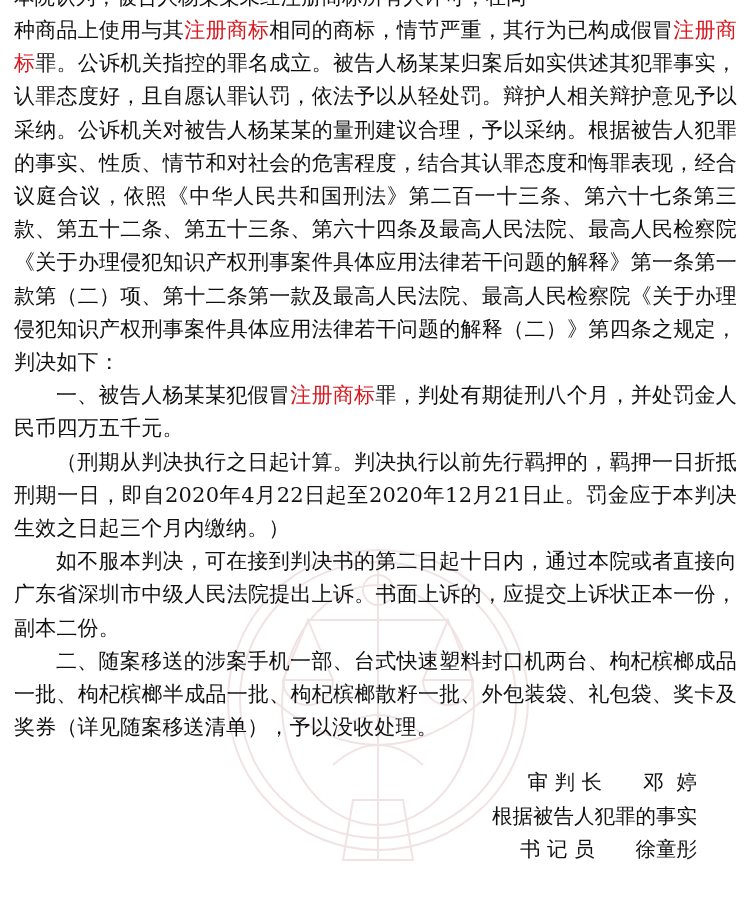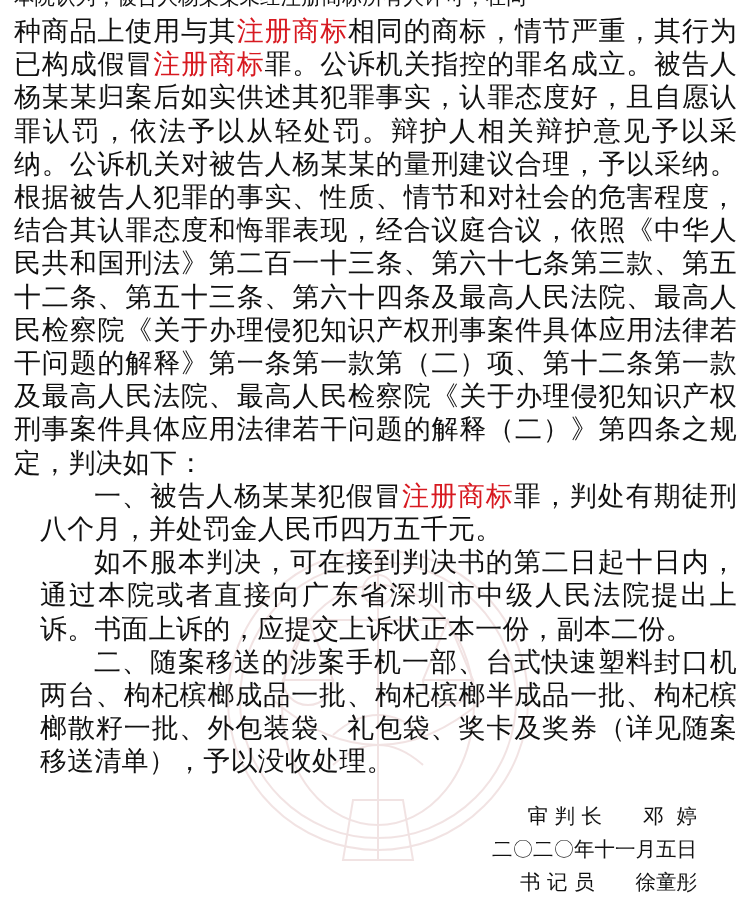--- a/index.html
+++ b/index.html
@@ -32,28 +32,28 @@
   .watermark svg { display: block; width: 100%; height: 100%; }
 
   .content {
     position: relative;
     z-index: 1;
     padding: 0 18px 0 14px;
   }
 
   p.para {
     margin: 0;
-    font-size: 27px;
+    font-size: 21px;
     line-height: 33.2px;
     letter-spacing: 0.2px;
     text-align: justify;
     text-justify: inter-ideograph;
     word-break: break-all;
   }
-  p.indent { text-indent: 2em; margin-left: 26px; }
+  p.indent { text-indent: 2em; }
 
   .red { color: #d71920; }
 
   
   .clipped-line {
     height: 14px;
     overflow: hidden;
     position: relative;
   }
   .clipped-line p {
@@ -108,26 +108,27 @@
   <div class="content">
 
     <div class="clipped-line">
       <p>本院认为，被告人杨某某未经注册商标所有人许可，在同</p>
     </div>
 
     <p class="para"><span>种商品上使用与其</span><span class="red">注册商标</span><span>相同的商标，情节严重，其行为已构成假冒</span><span class="red">注册商标</span><span>罪。公诉机关指控的罪名成立。被告人杨某某归案后如实供述其犯罪事实，认罪态度好，且自愿认罪认罚，依法予以从轻处罚。辩护人相关辩护意见予以采纳。公诉机关对被告人杨某某的量刑建议合理，予以采纳。根据被告人犯罪的事实、性质、情节和对社会的危害程度，结合其认罪态度和悔罪表现，经合议庭合议，依照《中华人民共和国刑法》第二百一十三条、第六十七条第三款、第五十二条、第五十三条、第六十四条及最高人民法院、最高人民检察院《关于办理侵犯知识产权刑事案件具体应用法律若干问题的解释》第一条第一款第（二）项、第十二条第一款及最高人民法院、最高人民检察院《关于办理侵犯知识产权刑事案件具体应用法律若干问题的解释（二）》第四条之规定，判决如下：</span></p>
 
     <p class="para indent"><span>一、被告人杨某某犯假冒</span><span class="red">注册商标</span><span>罪，判处有期徒刑八个月，并处罚金人民币四万五千元。</span></p>
 
+    <p class="para indent"><span>（刑期从判决执行之日起计算。判决执行以前先行羁押的，羁押一日折抵刑期一日，即自2020年4月22日起至2020年12月21日止。罚金应于本判决生效之日起三个月内缴纳。）</span></p>
 
     <p class="para indent"><span>如不服本判决，可在接到判决书的第二日起十日内，通过本院或者直接向广东省深圳市中级人民法院提出上诉。书面上诉的，应提交上诉状正本一份，副本二份。</span></p>
 
     <p class="para indent"><span>二、随案移送的涉案手机一部、台式快速塑料封口机两台、枸杞槟榔成品一批、枸杞槟榔半成品一批、枸杞槟榔散籽一批、外包装袋、礼包袋、奖卡及奖券（详见随案移送清单），予以没收处理。</span></p>
   </div>
 
   <div class="signature">
     <div class="sig-row"><span>审 判 长</span>　　<span>邓  婷</span></div>
-    <div class="sig-row"><span>二〇二〇年十一月五日</span></div>
+    <div class="sig-row"><span>根据被告人犯罪的事实</span></div>
     <div class="sig-row"><span>书 记 员</span>　　<span>徐童彤</span></div>
 
   </div>
 
 </div>
 
 </body></html>

